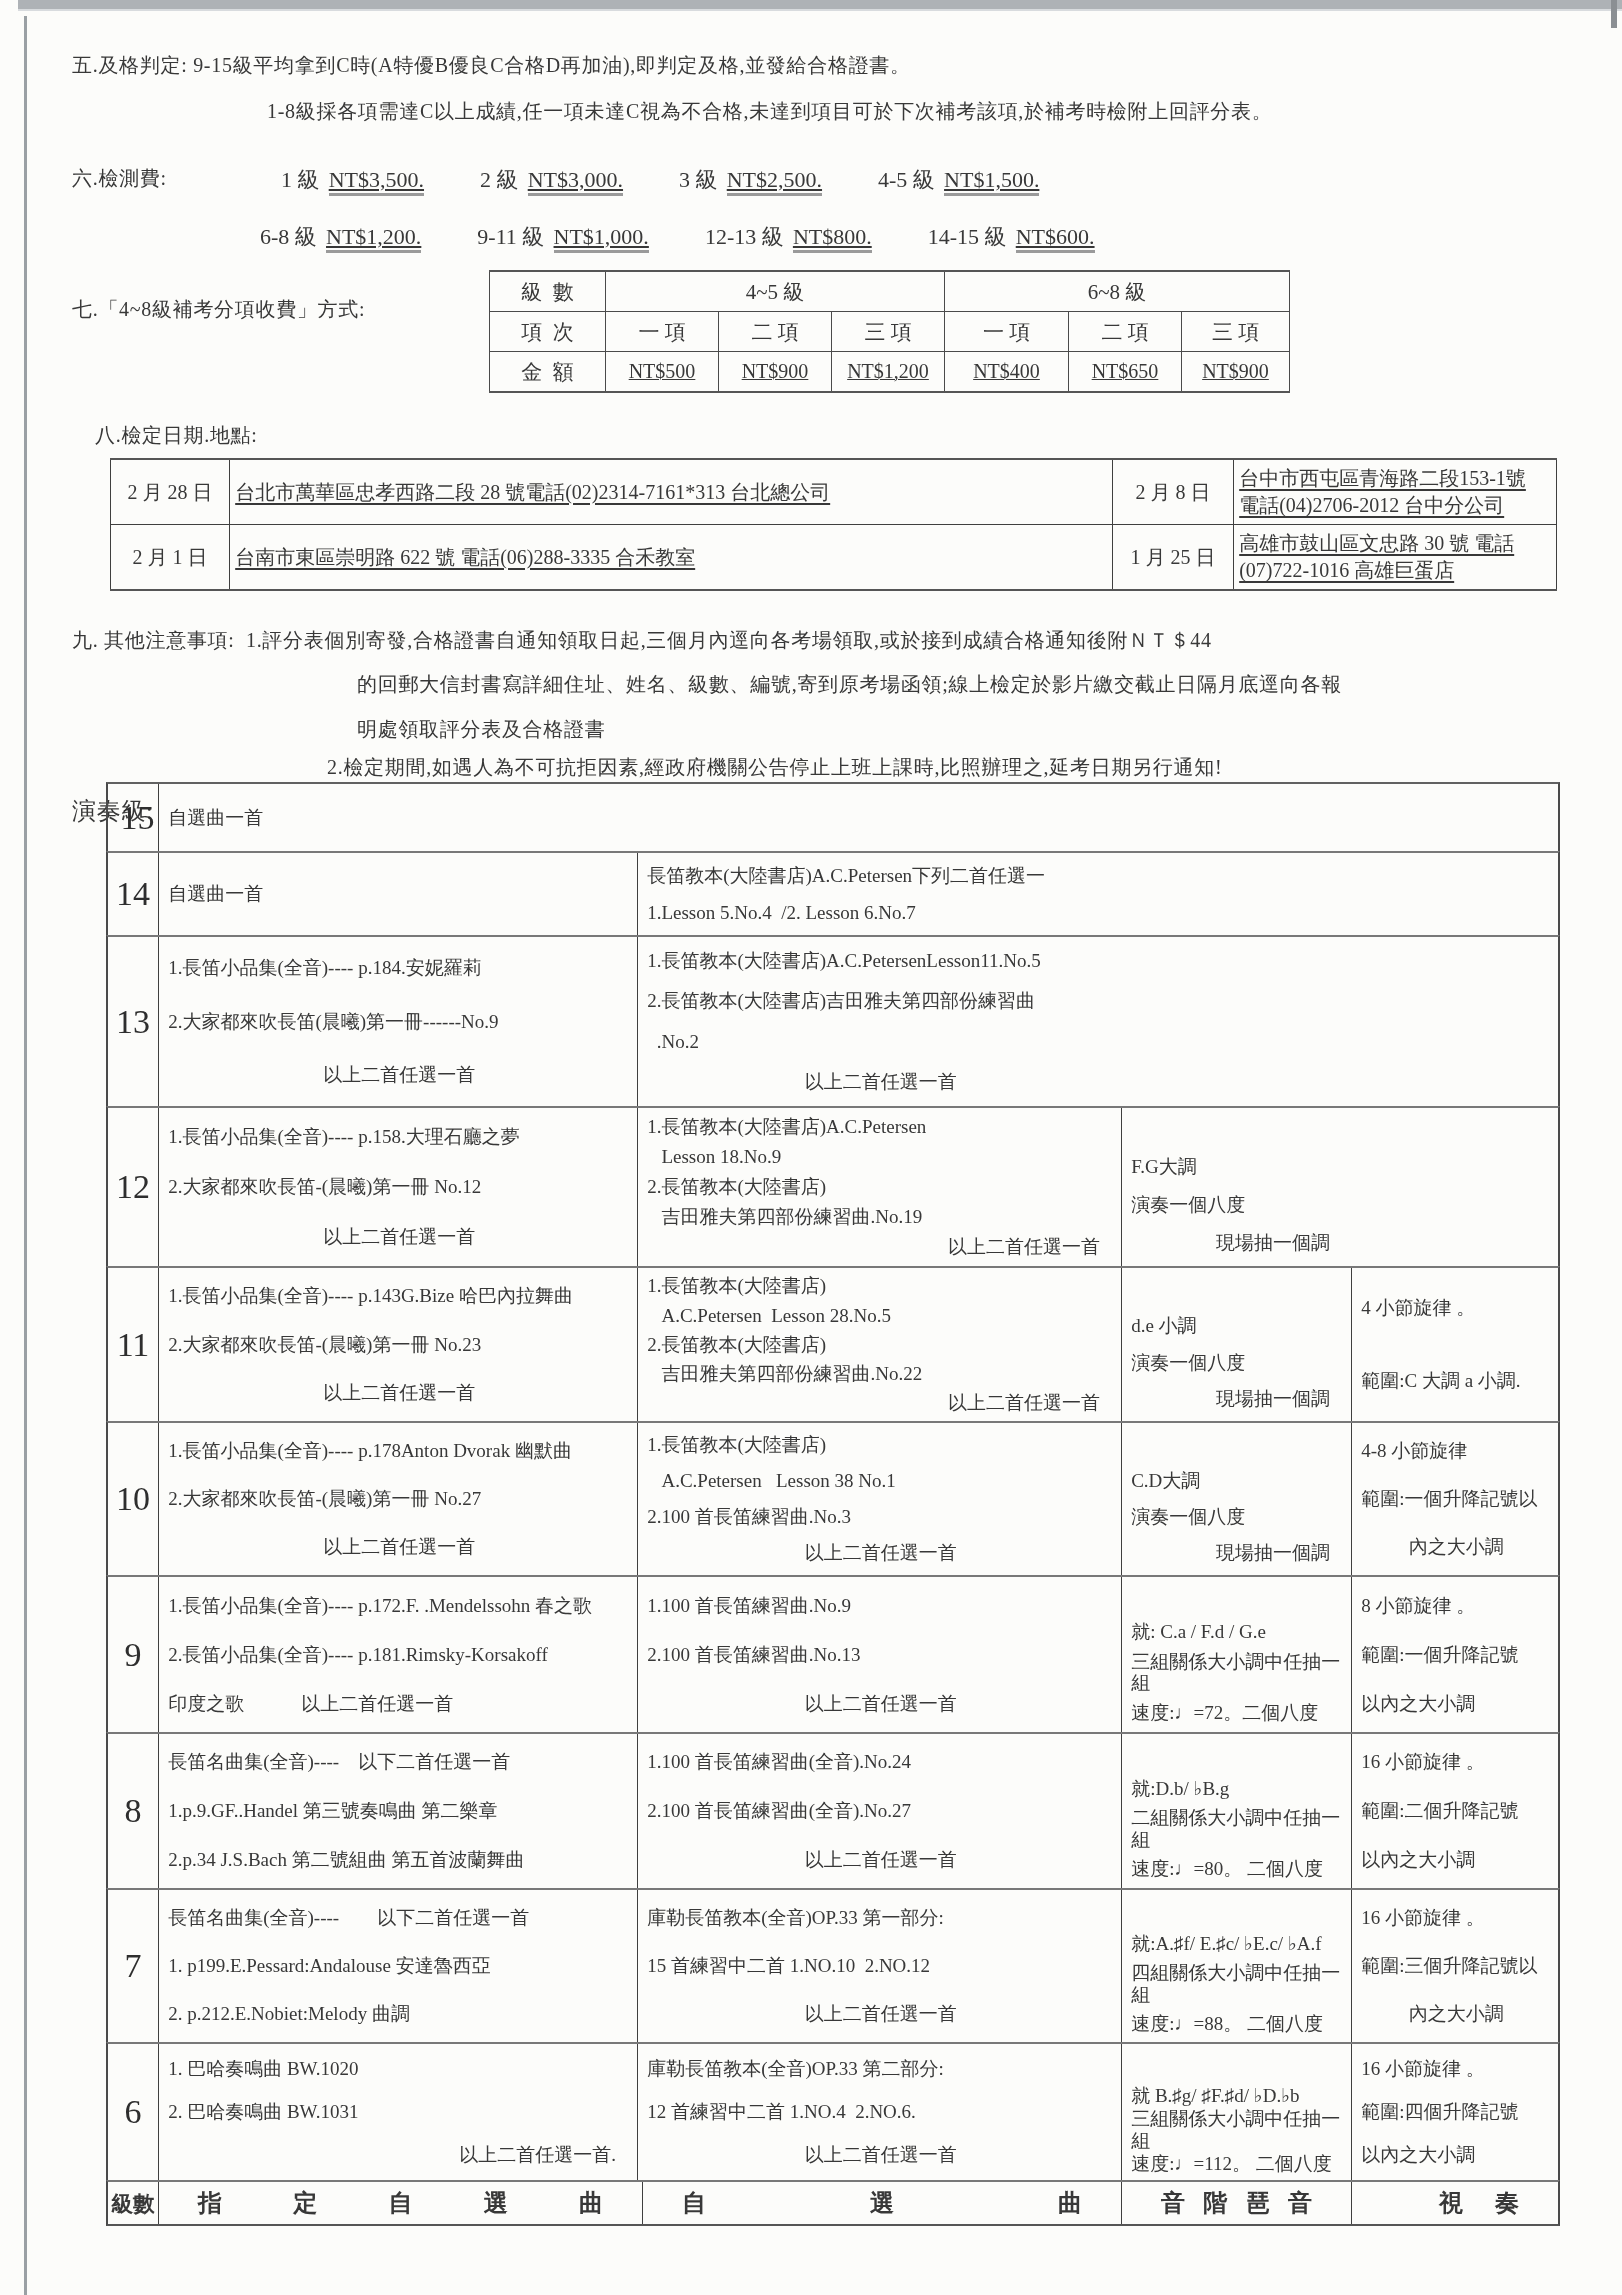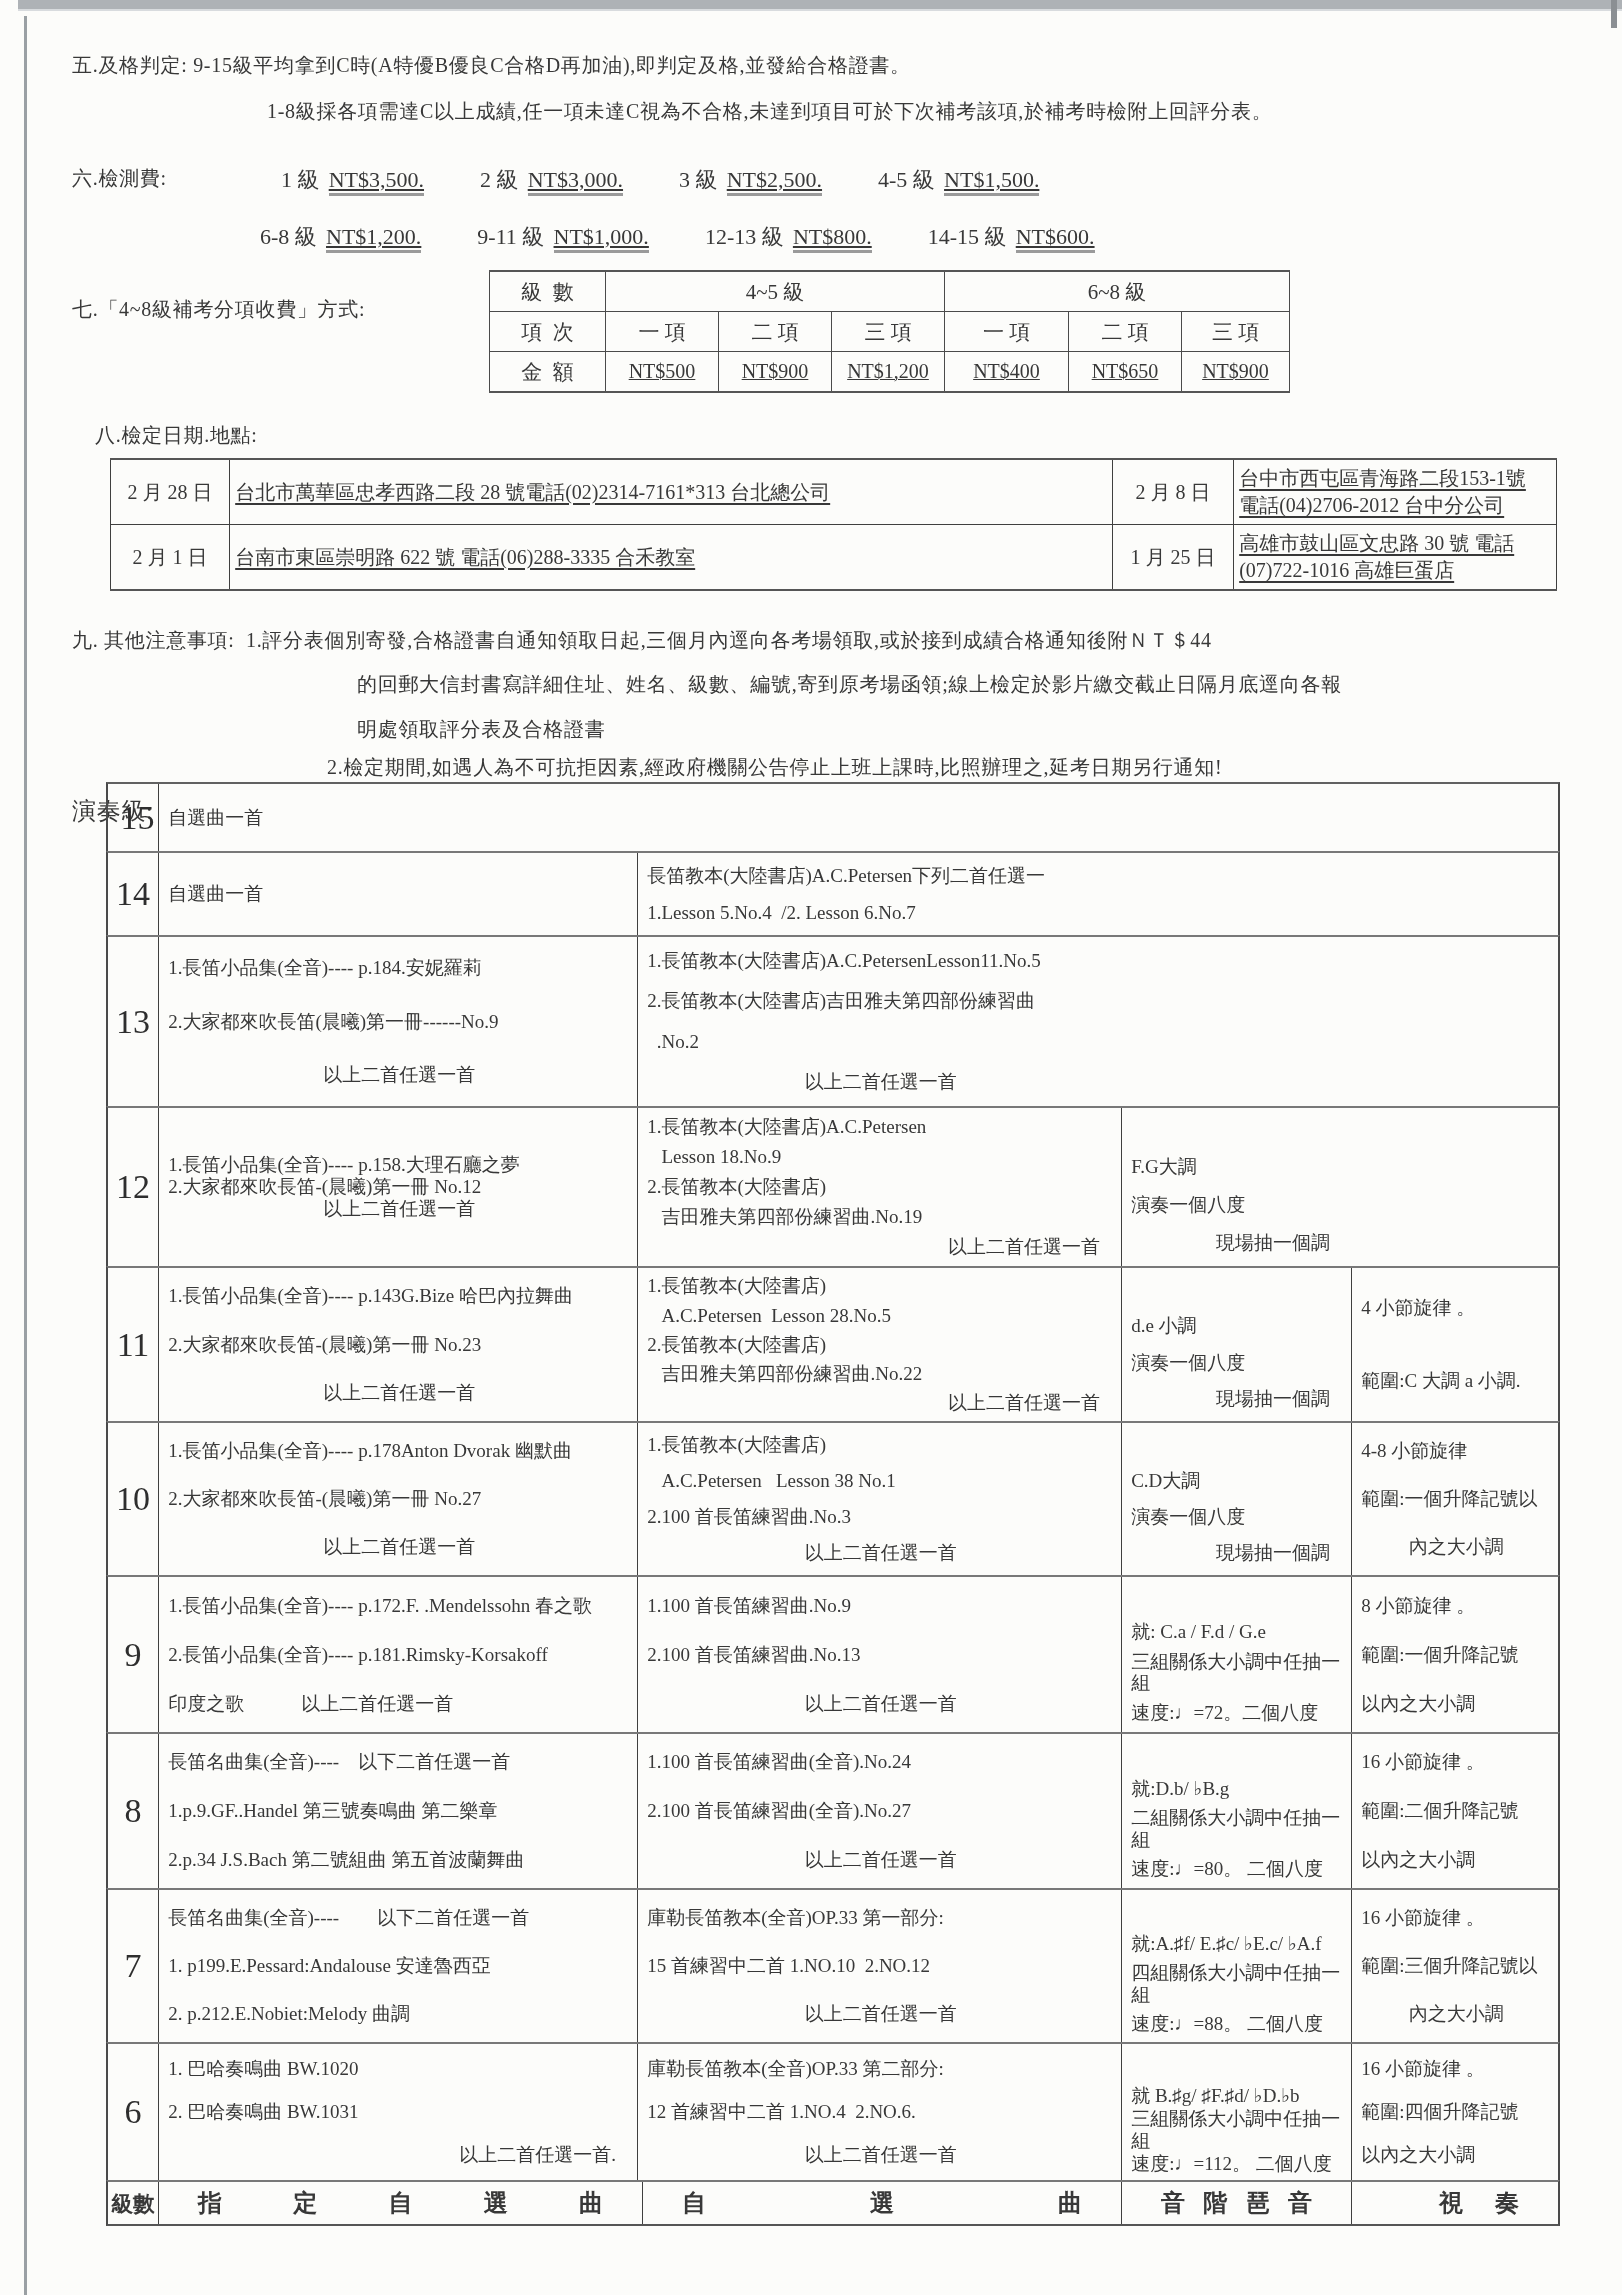--- a/index.html
+++ b/index.html
@@ -160,21 +160,21 @@
         </div>
         <div class="pcell" style="width: 484px;">
           <div class="pline">1.長笛教本(大陸書店)A.C.PetersenLesson11.No.5</div>
           <div class="pline">2.長笛教本(大陸書店)吉田雅夫第四部份練習曲</div>
           <div class="pline">  .No.2</div>
           <div class="pline a-c">以上二首任選一首</div>
         </div>
       </div>
       <div class="prow" style="height: 160px;">
         <div class="pnum" style="width: 50px;">12</div>
-        <div class="pcell" style="width: 479px; justify-content: center;">
+        <div class="pcell" style="width: 479px;">
           <div class="pline">1.長笛小品集(全音)---- p.158.大理石廳之夢</div>
           <div class="pline">2.大家都來吹長笛-(晨曦)第一冊 No.12</div>
           <div class="pline a-c">以上二首任選一首</div>
         </div>
         <div class="pcell" style="width: 484px;">
           <div class="pline">1.長笛教本(大陸書店)A.C.Petersen</div>
           <div class="pline">   Lesson 18.No.9</div>
           <div class="pline">2.長笛教本(大陸書店)</div>
           <div class="pline">   吉田雅夫第四部份練習曲.No.19</div>
           <div class="pline a-r">以上二首任選一首</div>

